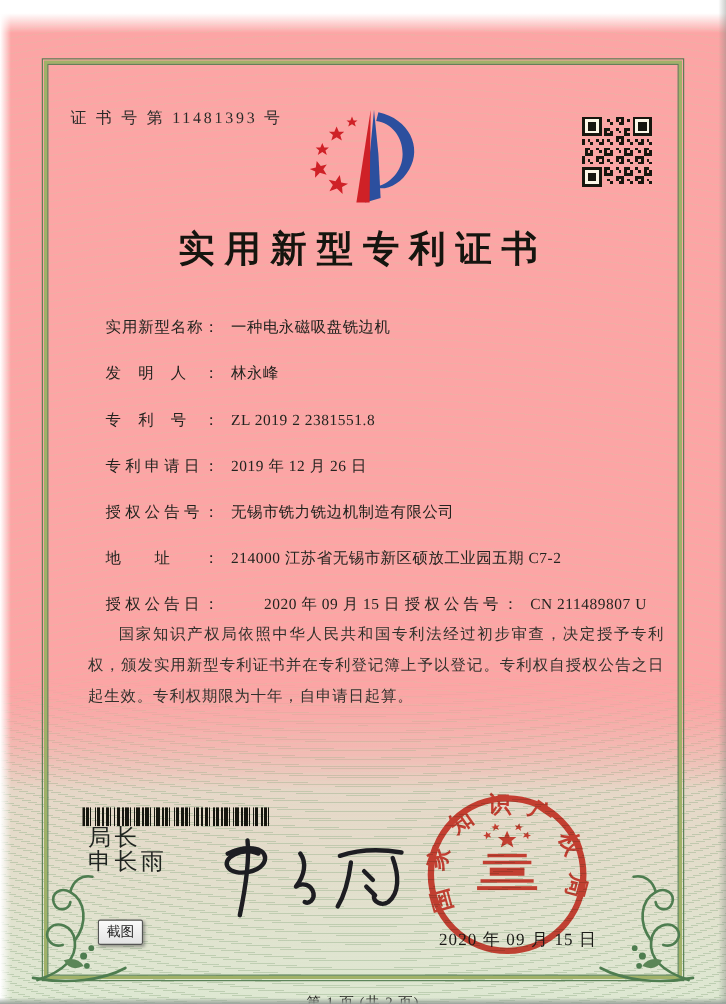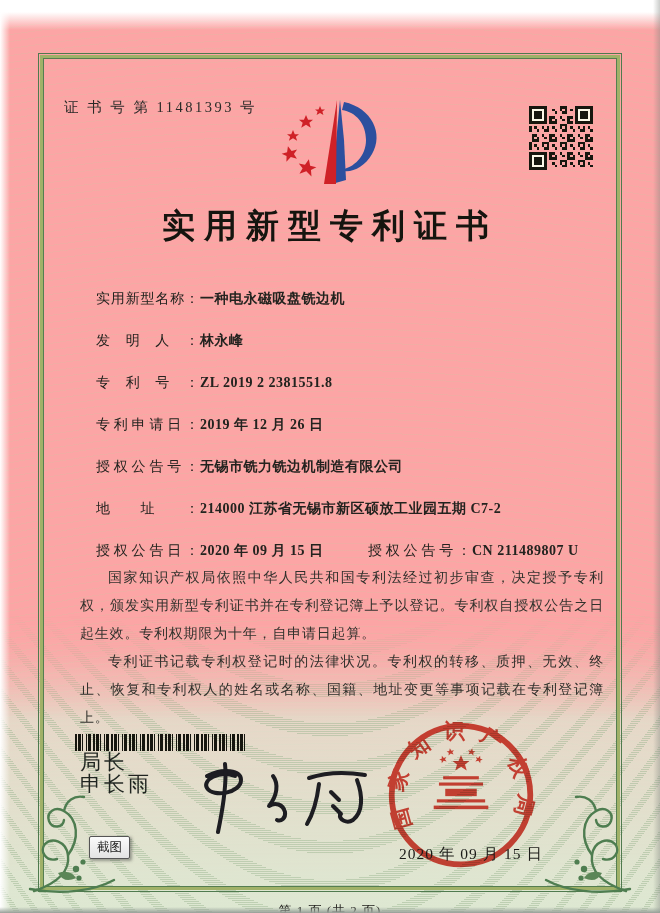--- a/index.html
+++ b/index.html
@@ -36,22 +36,22 @@
   .cert-no { position:absolute; left:64px; top:98px; font-size:14.5px; color:#2a2a28; letter-spacing:2.5px; }
 
   .logo { position:absolute; left:280px; top:96px; width:104px; height:95px; }
   .qr { position:absolute; left:529px; top:106px; width:64px; height:64px; }
 
   .title { position:absolute; left:0; right:0; top:204px; text-align:center; font-size:33px; font-weight:bold; color:#15150f; letter-spacing:9px; }
 
   .fields { position:absolute; left:96px; top:286px; width:528px; font-size:14px; color:#23231f; }
   .field-row { display:flex; line-height:25px; margin-bottom:17px; white-space:nowrap; }
   .field-label { display:inline-block; width:103px; text-align:justify; text-align-last:justify; flex:0 0 103px; }
-  .field-value { margin-left:1px; letter-spacing:.5px;font-weight:bold; }
-  .grant-left { display:flex; width:272px; flex:0 0 272px; }
+  .field-value { margin-left:11px; letter-spacing:.5px; }
+  .grant-left { display:flex; width:272px; flex:0 0 272px;gap:30px; }
 
   .body-text { position:absolute; left:80px; top:564px; width:524px; font-size:14px; line-height:28px; color:#31312c; text-align:justify; letter-spacing:.8px; }
   .body-text p { text-indent:2em; }
 
   .barcode { position:absolute; left:75px; top:734px; width:173px; height:17px;
     background:repeating-linear-gradient(90deg,#16160f 0 2px,rgba(0,0,0,0) 2px 3px,#16160f 3px 6px,rgba(0,0,0,0) 6px 7px,#16160f 7px 8px,rgba(0,0,0,0) 8px 11px,#16160f 11px 12px,rgba(0,0,0,0) 12px 13px,#16160f 13px 16px,rgba(0,0,0,0) 16px 18px); }
 
   .signer { position:absolute; left:80px; top:751px; font-size:21px; color:#1f2420; font-family:"Liberation Sans","DejaVu Sans",sans-serif; line-height:22px; letter-spacing:3px; }
   .signature { position:absolute; left:185px; top:760px; width:195px; height:80px; }
 
@@ -165,21 +165,20 @@
         <span class="field-label">授权公告日：</span>
         <span class="field-value">2020 年 09 月 15 日</span>
       </span>
       <span class="field-label">授权公告号：</span>
       <span class="field-value">CN 211489807 U</span>
     </div>
   </div>
 
   <div class="body-text">
     <p>国家知识产权局依照中华人民共和国专利法经过初步审查，决定授予专利权，颁发实用新型专利证书并在专利登记簿上予以登记。专利权自授权公告之日起生效。专利权期限为十年，自申请日起算。</p>
-    <p>专利证书记载专利权登记时的法律状况。专利权的转移、质押、无效、终止、恢复和专利权人的姓名或名称、国籍、地址变更等事项记载在专利登记簿上。</p>
   </div>
 
   <div class="barcode"></div>
 
   <div class="signer">
     <div>局长</div>
     <div>申长雨</div>
   </div>
 
   <div class="signature">

